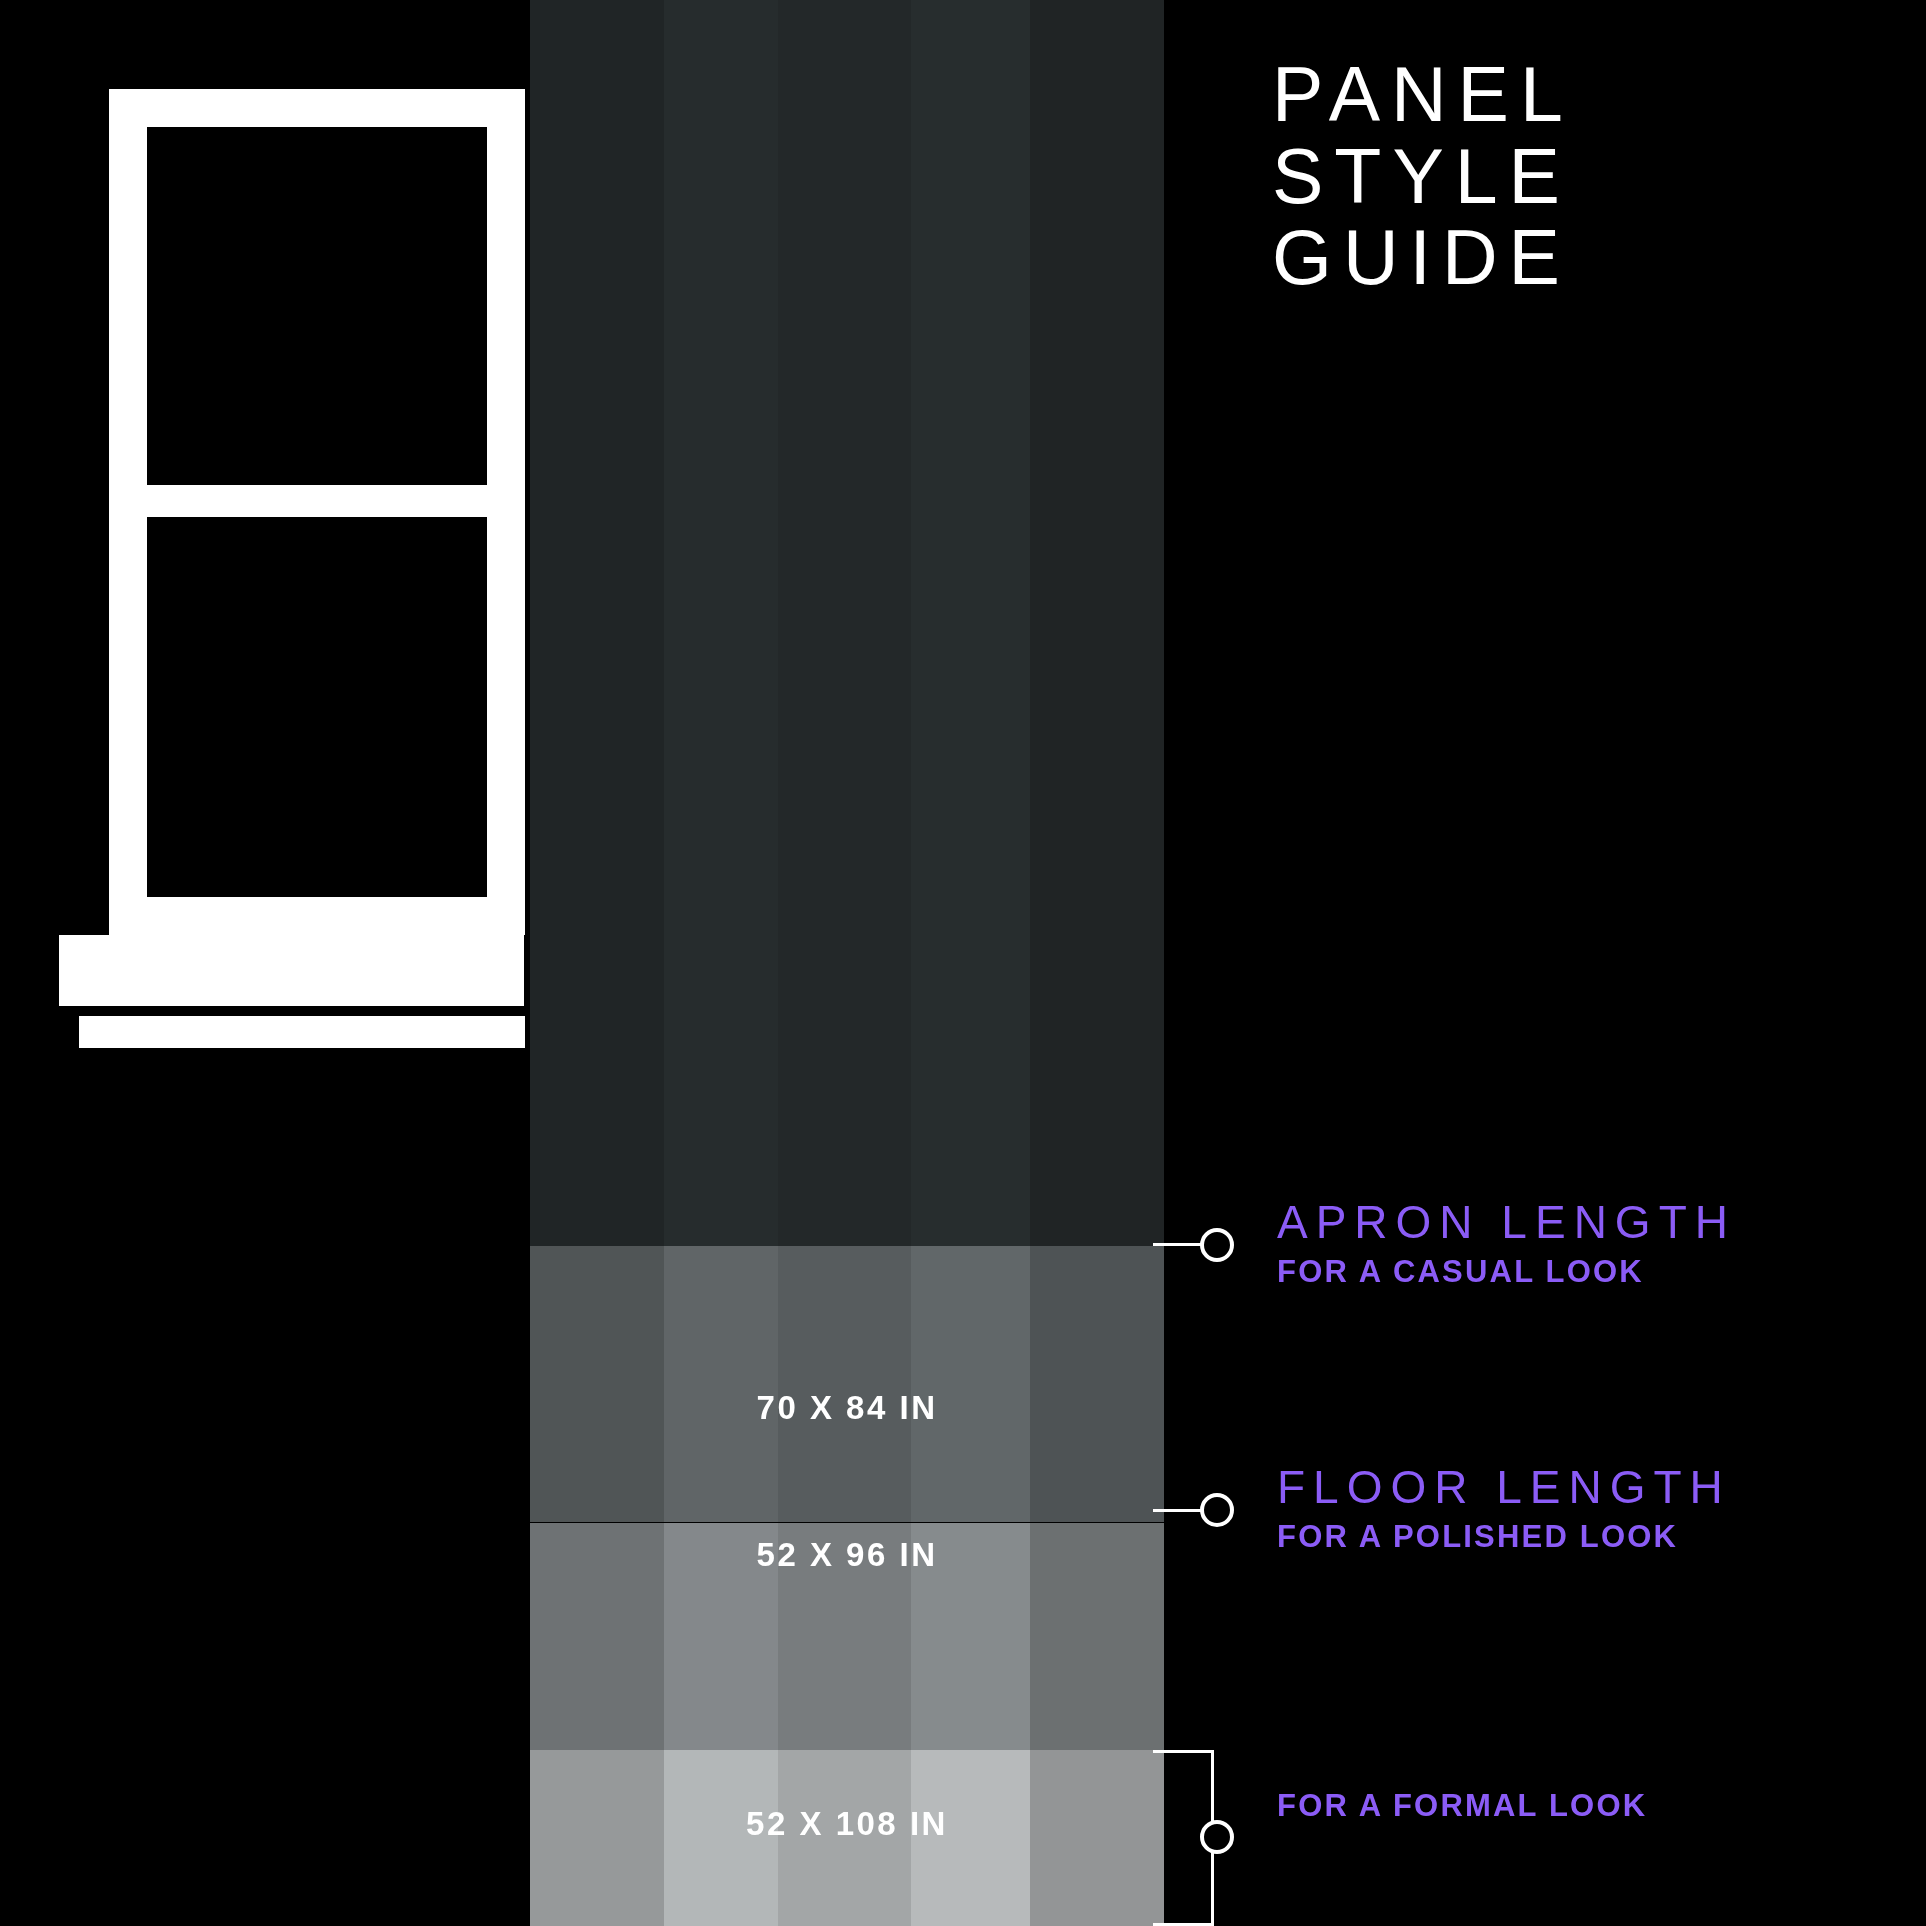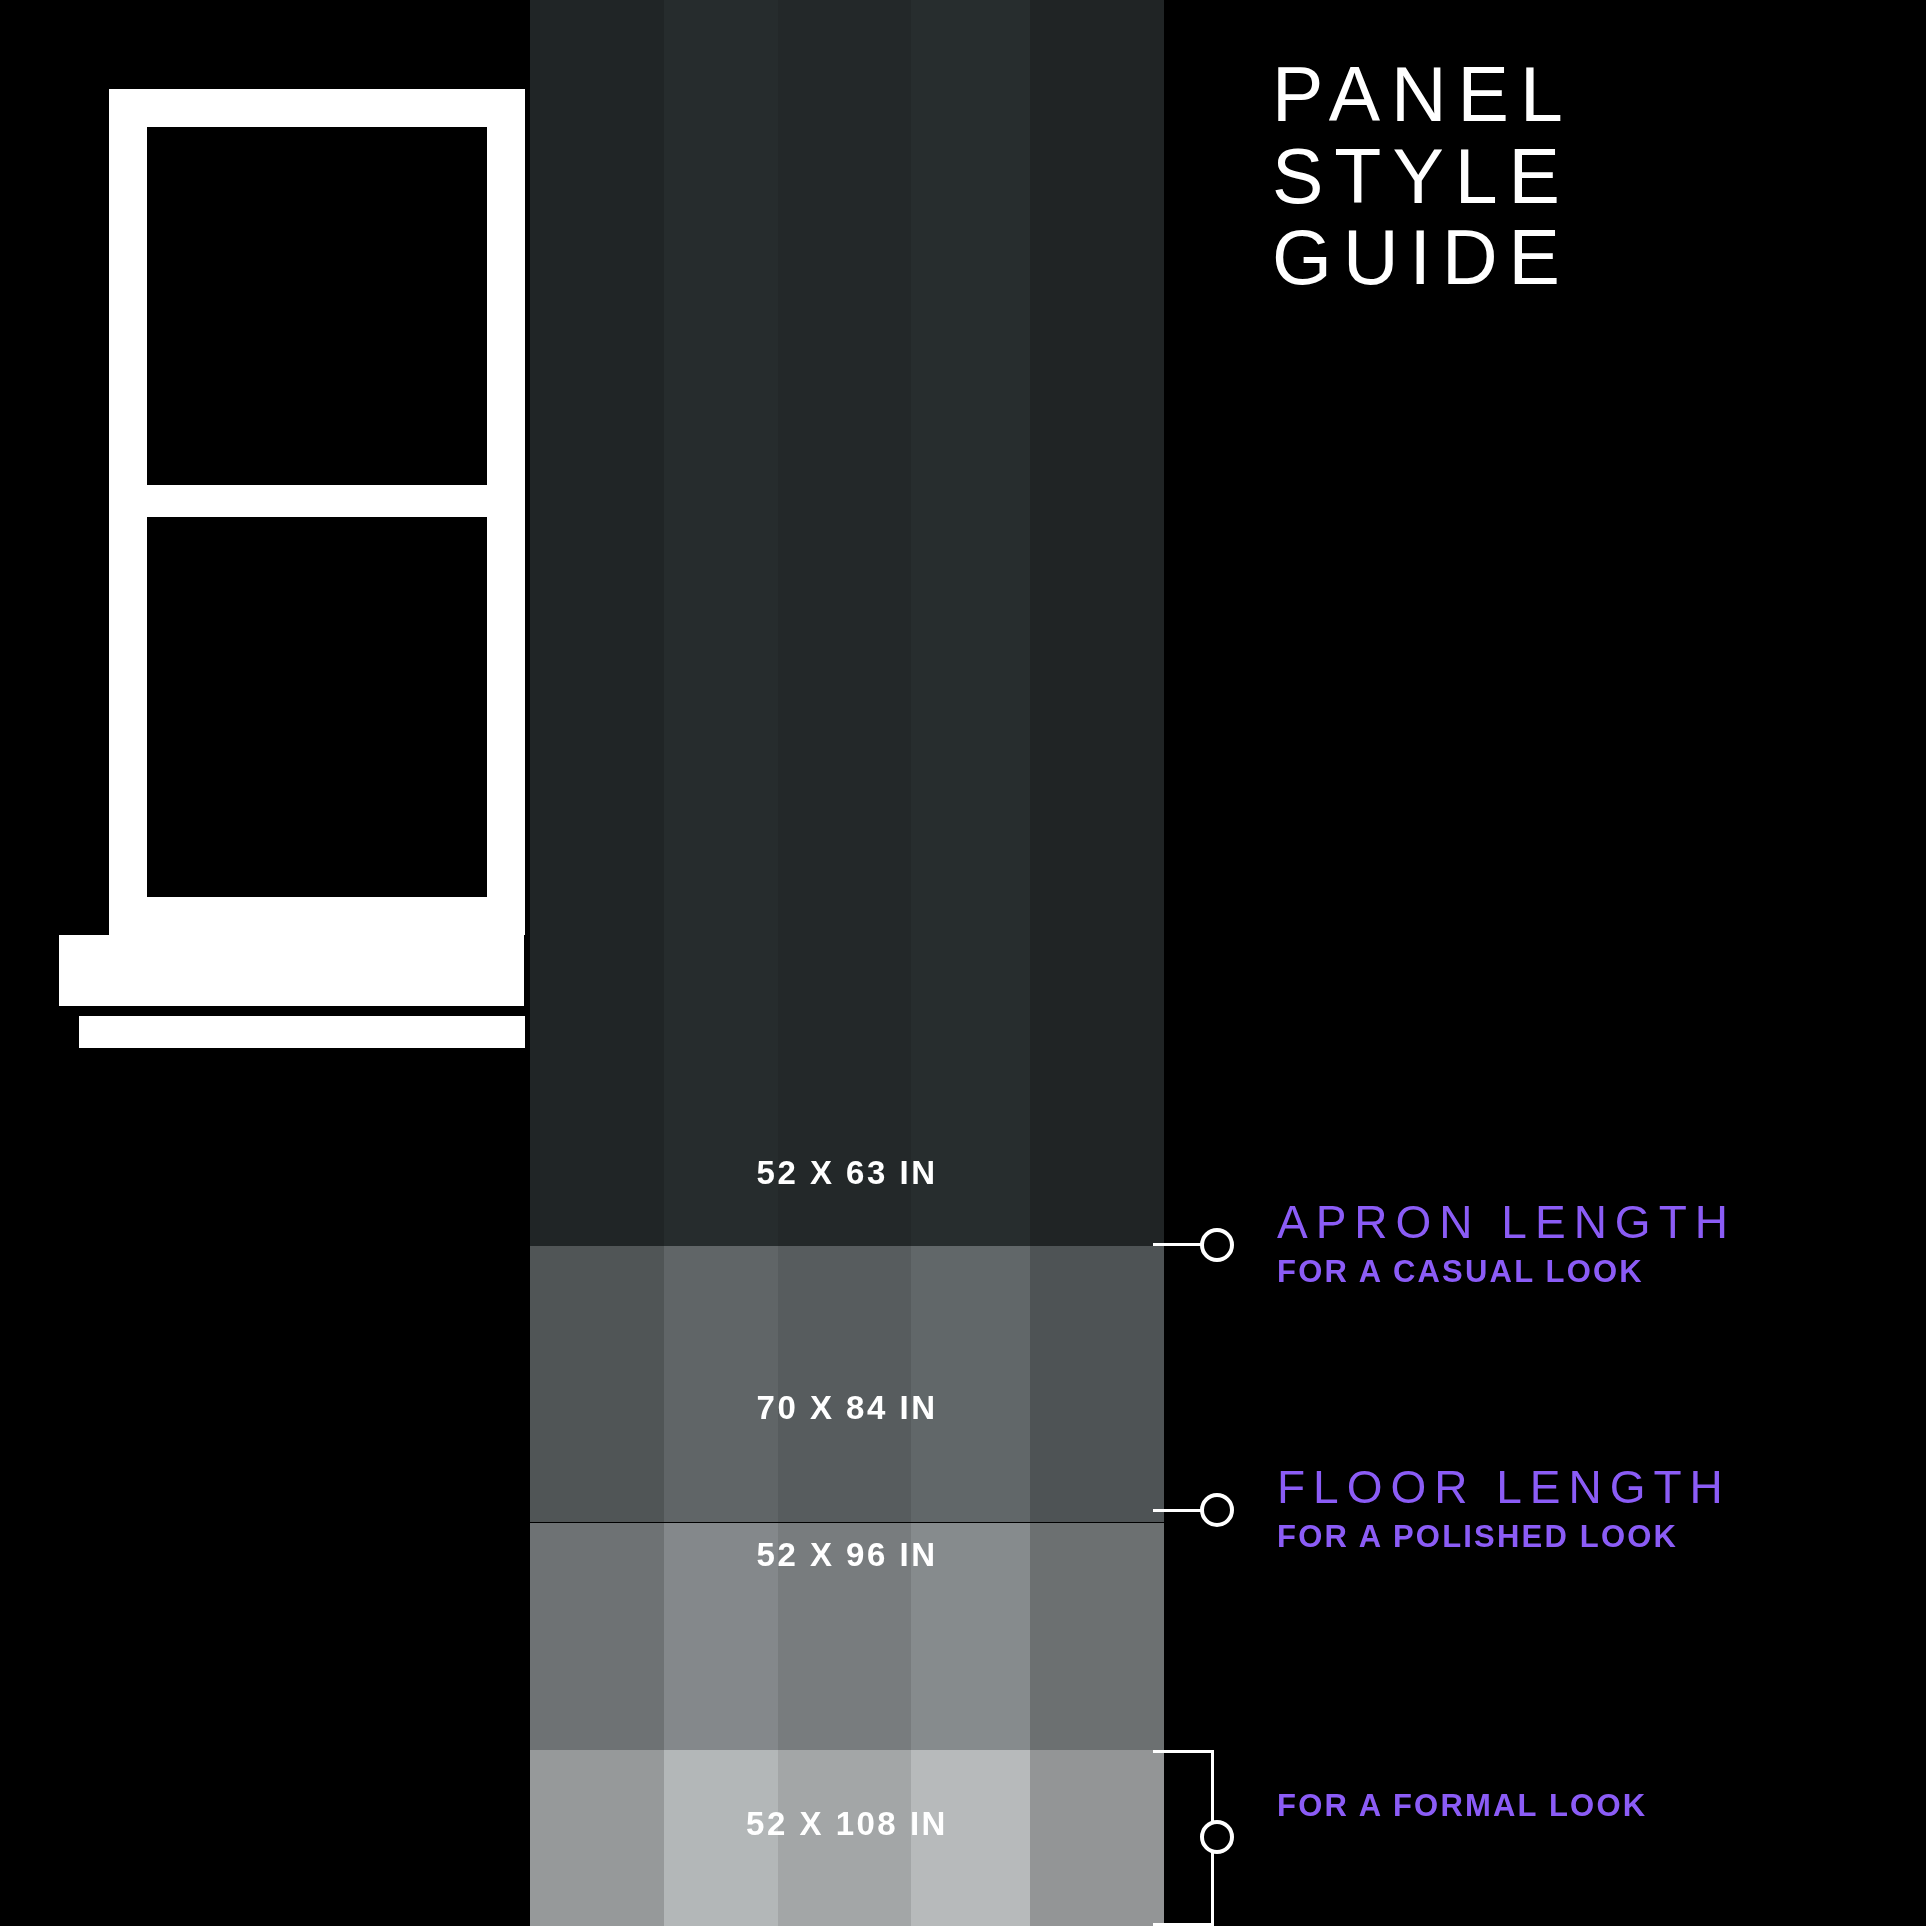--- a/index.html
+++ b/index.html
@@ -220,21 +220,20 @@
       <div class="seg seg-108"></div>
     </div>
     <div class="panel p5">
       <div class="seg seg-63"></div>
       <div class="seg seg-84"></div>
       <div class="seg seg-96"></div>
       <div class="seg seg-108"></div>
     </div>
   </div>
 
-  <div class="size-label" id="label-63">52 X 63 IN</div>
   <div class="size-label" id="label-84">70 X 84 IN</div>
   <div class="size-label" id="label-96">52 X 96 IN</div>
   <div class="size-label" id="label-108">52 X 108 IN</div>
 
   <div id="title">
     <span class="tline">PANEL</span>
     <span class="tline">STYLE</span>
     <span class="tline">GUIDE</span>
   </div>
 

